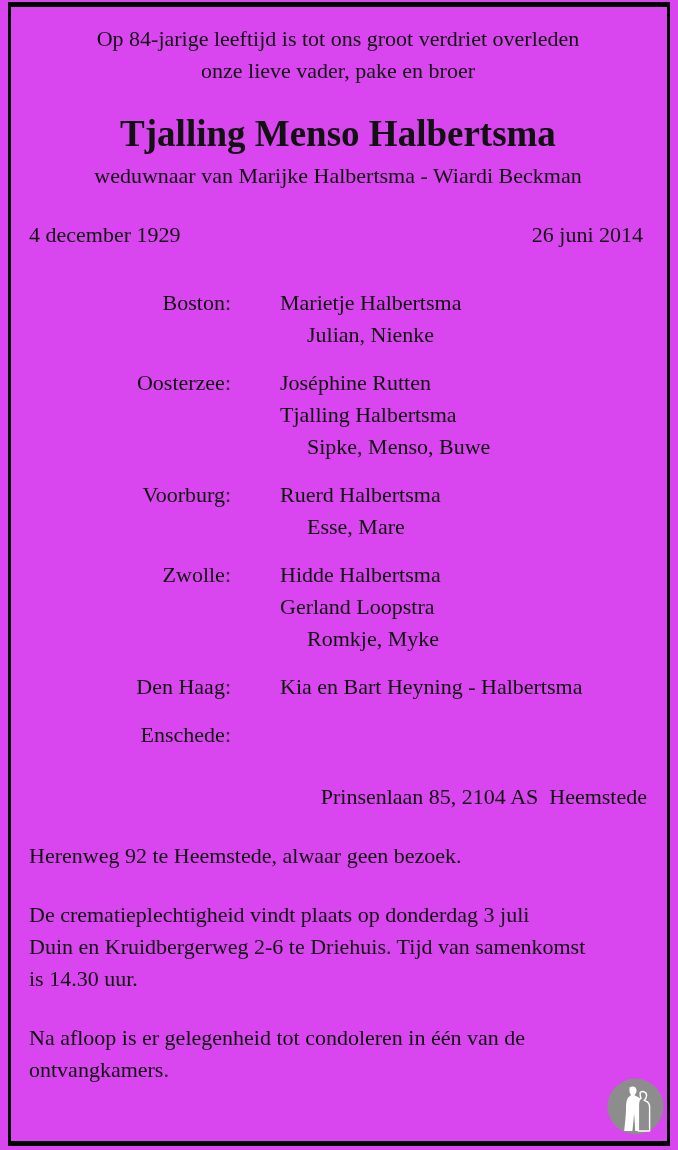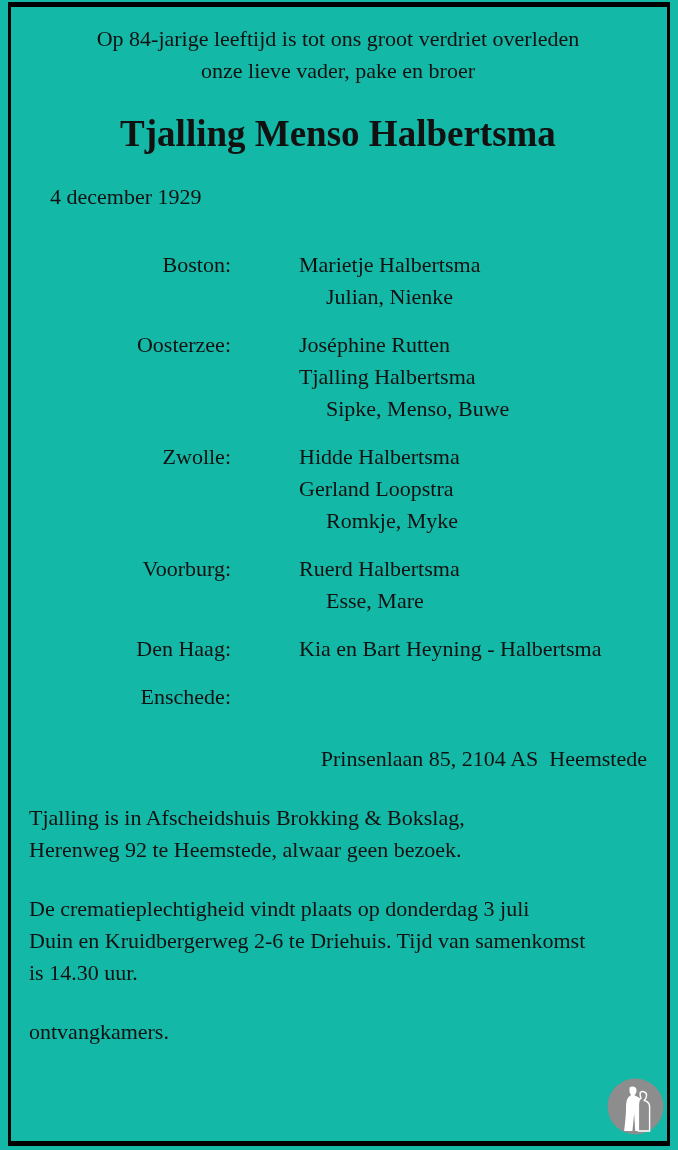--- a/index.html
+++ b/index.html
@@ -1,20 +1,20 @@
 <!DOCTYPE html>
 <html><head>
 <meta charset="utf-8">
 <style>
   html, body { margin: 0; padding: 0; background: #ffffff; }
   .page {
     position: relative;
     width: 678px;
     height: 1150px;
-    background: #14b8a6;
+    background: #d946ef;
     font-family: "Liberation Serif", "DejaVu Serif", serif;
     color: #111111;
     overflow: hidden;
   }
   .frame {
     position: absolute;
     top: 2px; left: 8px; right: 8px; bottom: 4px;
     border: 3px solid #000000;
     border-top-width: 5px;
     border-bottom-width: 5px;
@@ -34,26 +34,25 @@
     line-height: 40px;
     font-weight: bold;
     margin-top: 27px;
   }
   .relation { text-align: center; margin-top: 6px; }
   .dates {
     display: flex;
     justify-content: space-between;
     margin-top: 27px;
     padding-right: 4px;
-    margin-left: 21px;
   }
   .family { margin-top: 36px; }
   .family-row { display: flex; margin-bottom: 16px; gap: 48px; }
   .family-city { width: 202px; flex: none; text-align: right; }
-  .family-members { margin-left: 20px; }
+  .family-members { margin-left: 1px; }
   .member-line.indent { padding-left: 27px; }
   .address-line { margin-top: 30px; white-space: pre-wrap; text-align: right; }
   .para { margin-top: 27px; }
   .para .pline { white-space: pre-wrap; }
   .logo {
     position: absolute;
     right: 3px;
     bottom: 6px;
     width: 57px;
     height: 57px;
@@ -66,23 +65,25 @@
   <div class="frame">
     <div class="content">
 
       <div class="intro">
         <div>Op 84-jarige leeftijd is tot ons groot verdriet overleden</div>
         <div>onze lieve vader, pake en broer</div>
       </div>
 
       <div class="deceased-name">Tjalling Menso Halbertsma</div>
 
+      <div class="relation">weduwnaar van Marijke Halbertsma - Wiardi Beckman</div>
 
       <div class="dates">
         <span>4 december 1929</span>
+        <span>26 juni 2014</span>
       </div>
 
       <div class="family">
 
         <div class="family-row">
           <div class="family-city">Boston:</div>
           <div class="family-members">
             <div class="member-line">Marietje Halbertsma</div>
             <div class="member-line indent">Julian, Nienke</div>
           </div>
@@ -91,63 +92,63 @@
         <div class="family-row">
           <div class="family-city">Oosterzee:</div>
           <div class="family-members">
             <div class="member-line">Joséphine Rutten</div>
             <div class="member-line">Tjalling Halbertsma</div>
             <div class="member-line indent">Sipke, Menso, Buwe</div>
           </div>
         </div>
 
         <div class="family-row">
+          <div class="family-city">Voorburg:</div>
+          <div class="family-members">
+            <div class="member-line">Ruerd Halbertsma</div>
+            <div class="member-line indent">Esse, Mare</div>
+          </div>
+        </div>
+
+        <div class="family-row">
           <div class="family-city">Zwolle:</div>
           <div class="family-members">
             <div class="member-line">Hidde Halbertsma</div>
             <div class="member-line">Gerland Loopstra</div>
             <div class="member-line indent">Romkje, Myke</div>
-          </div>
-        </div>
-
-        <div class="family-row">
-          <div class="family-city">Voorburg:</div>
-          <div class="family-members">
-            <div class="member-line">Ruerd Halbertsma</div>
-            <div class="member-line indent">Esse, Mare</div>
           </div>
         </div>
 
         <div class="family-row">
           <div class="family-city">Den Haag:</div>
           <div class="family-members">
             <div class="member-line">Kia en Bart Heyning - Halbertsma</div>
           </div>
         </div>
 
         <div class="family-row">
           <div class="family-city">Enschede:</div>
         </div>
 
       </div>
 
       <div class="address-line">Prinsenlaan 85, 2104 AS  Heemstede</div>
 
       <div class="para">
-        <div class="pline">Tjalling is in Afscheidshuis Brokking &amp; Bokslag,</div>
         <div class="pline">Herenweg 92 te Heemstede, alwaar geen bezoek.</div>
       </div>
 
       <div class="para">
         <div class="pline">De crematieplechtigheid vindt plaats op donderdag 3 juli</div>
         <div class="pline">Duin en Kruidbergerweg 2-6 te Driehuis. Tijd van samenkomst</div>
         <div class="pline">is 14.30 uur.</div>
       </div>
 
       <div class="para">
+        <div class="pline">Na afloop is er gelegenheid tot condoleren in één van de</div>
         <div class="pline">ontvangkamers.</div>
       </div>
 
       <div class="logo">
         <svg width="57" height="57" viewBox="0 0 57 57" xmlns="http://www.w3.org/2000/svg" aria-hidden="true">
           <circle cx="28.5" cy="28.5" r="28" fill="#8d8d8d"></circle>
 
           <path d="M22.5 9.5
                    C25.5 7.2 29.8 8.8 29.6 12.6
                    C29.5 14.8 28.6 16.3 27.4 17.3

